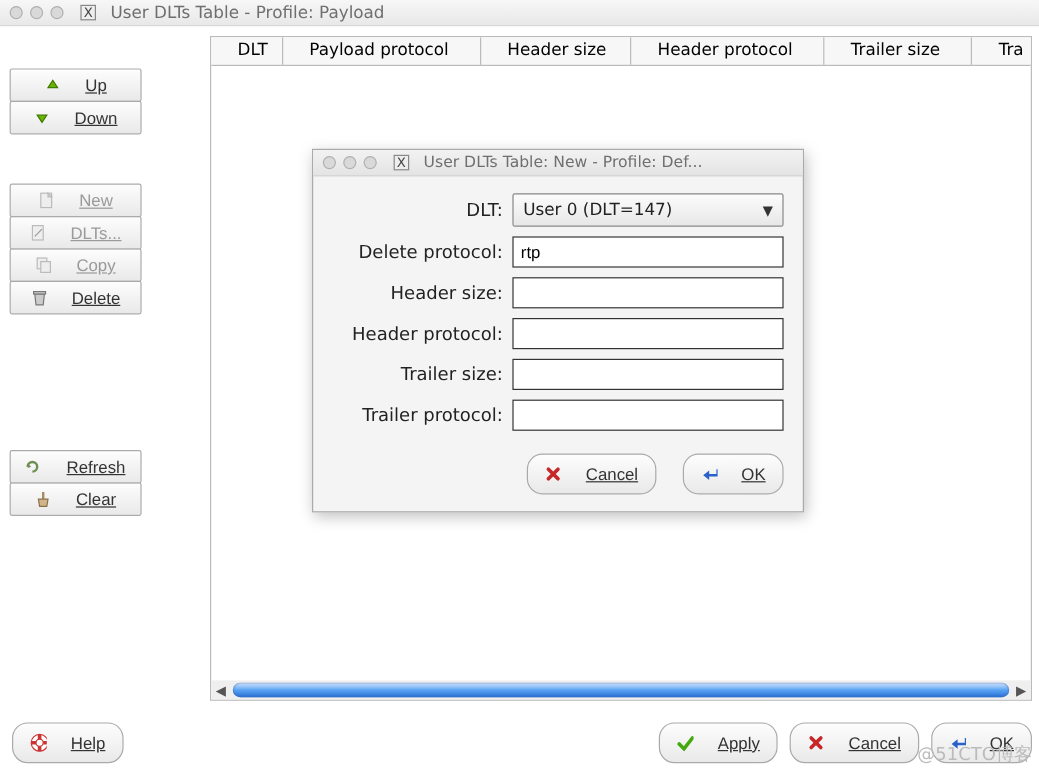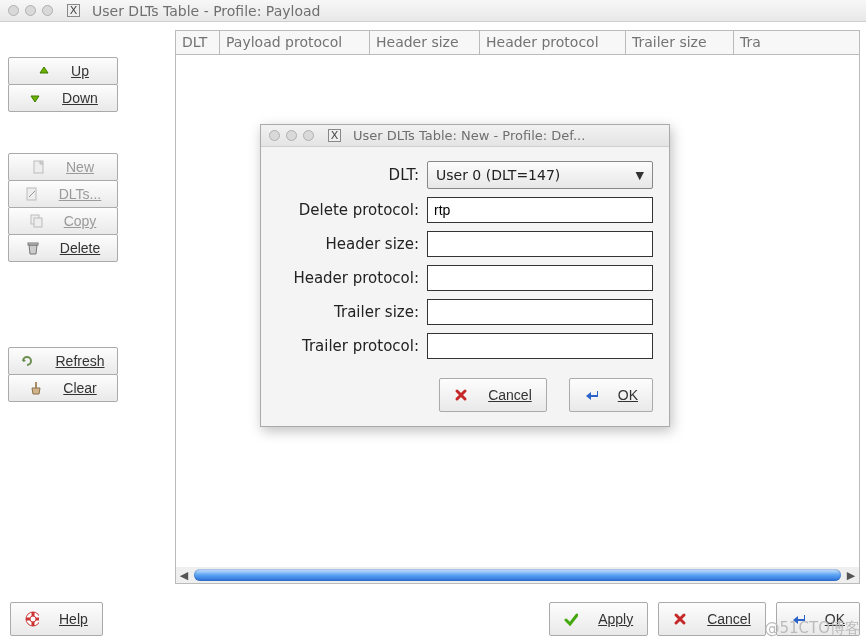--- a/index.html
+++ b/index.html
@@ -42,34 +42,34 @@
   }
   .btn.disabled { color:#9a9a9a; }
   .btn .u { text-decoration:underline; }
   .btn-icon { width:14px;height:14px;display:inline-flex;align-items:center;justify-content:center; }
   
   .content {
     position:absolute; left:175px; right:6px; top:8px; bottom:10px;
     border:1px solid #bbb; background:#fff; overflow:hidden;
   }
   .thead { display:flex; height:24px; border-bottom:1px solid #bbb; background:#f7f7f7; }
-  .th { border-right:1px solid #bbb; padding:3px 6px; font-size:14px; color:#737373; white-space:nowrap; }
+  .th { border-right:1px solid #bbb; padding:3px 6px; font-size:14px; color:#000000; white-space:nowrap;margin-left:16px; }
   .hscroll {
     position:absolute; bottom:0; left:0; right:0; height:16px;
     background:#efefef; display:flex; align-items:center;
   }
   .hs-arrow { width:16px;height:16px;display:flex;align-items:center;justify-content:center;color:#555;font-size:11px;}
   .hs-track { flex:1;height:12px;border-radius:6px;background:linear-gradient(#dbeafe,#5aa3f3,#2a6fd6);margin:0 2px;box-shadow:inset 0 0 2px #3366aa; }
   
   .footer {
     position:absolute; bottom:6px; left:10px; right:6px; height:34px;
     display:flex; align-items:center;
   }
   .footer .spacer { flex:1; }
-  .footer .btn, .dialog .btn { width:auto; padding:16px 14px; height:28px; margin-left:10px; }
+  .footer .btn, .dialog .btn { width:auto; padding:16px 14px; height:28px; margin-left:10px;border-radius:13px; }
   
   .dialog {
     position:absolute; left:260px; top:124px; width:410px;
     background:#f4f4f4; border:1px solid #aaa; box-shadow:2px 4px 12px rgba(0,0,0,.25);
   }
   .dialog .titlebar { background:linear-gradient(#f2f2f2,#e4e4e4); font-size:13px; }
   .form { padding:14px 16px 12px; }
   .row { display:flex; align-items:center; margin-bottom:8px; }
   .row label { width:150px; text-align:right; padding-right:8px; font-size:15px; color:#222; }
   .row input.text {
@@ -153,21 +153,21 @@
         <span class="btn-icon">
           <svg width="12" height="14">
               <path d="M2 4 L10 4 L9 13 L3 13 Z" fill="#ccc" stroke="#777"></path>
               <rect x="1" y="2" width="10" height="2" fill="#ccc" stroke="#777"></rect>
             </svg>
         </span>
         <span><span class="u">Delete</span></span>
       </button>
     </div>
 
-    <div class="vgroup" style="margin-top:86px;">
+    <div class="vgroup" style="margin-top:114px;">
       <button class="btn">
         <span class="btn-icon">
           <svg width="14" height="12">
               <path d="M2 6 A4 4 0 1 1 6 10" fill="none" stroke="#6e8f52" stroke-width="2"></path>
               <path d="M2 3 L2 7 L5 6 Z" fill="#6e8f52"></path>
             </svg>
         </span>
         <span><span class="u">Refresh</span></span>
       </button>
       <button class="btn">

